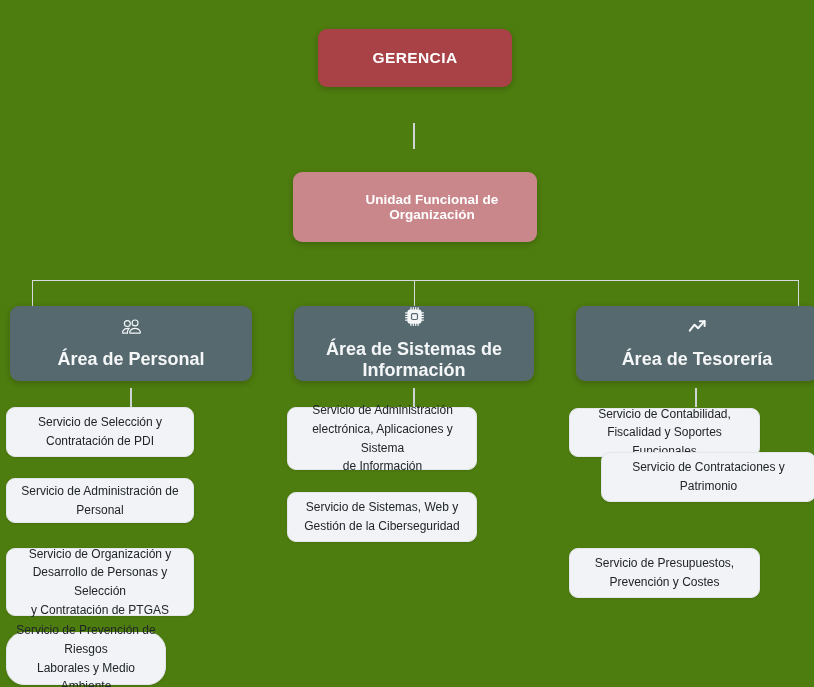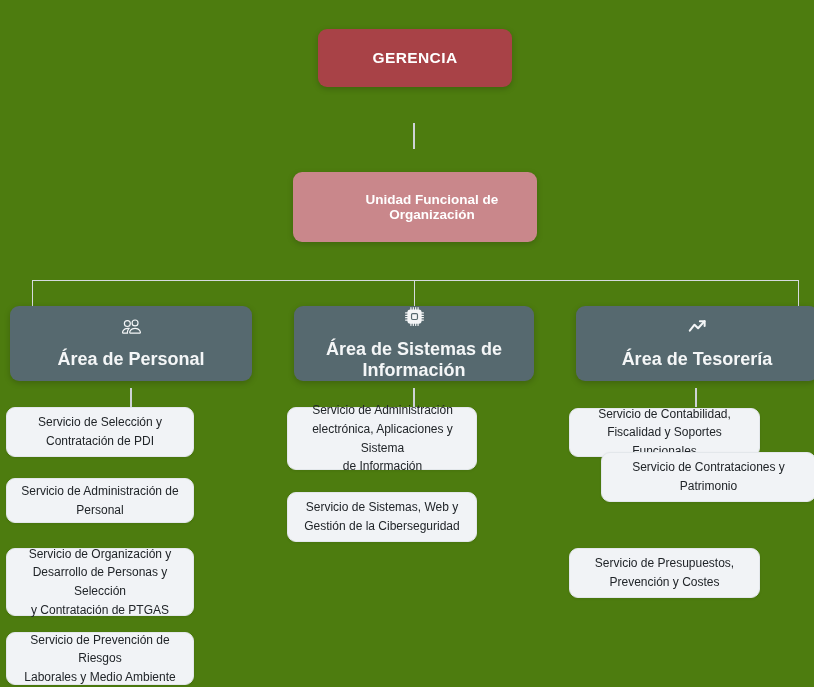--- a/index.html
+++ b/index.html
@@ -29,21 +29,21 @@
   
   #n-root{left:318px;top:29px;width:194px;height:58px;}
   #n-unit{left:293px;top:172px;width:244px;height:70px;}
   #n-area-0{left:10px;top:306px;width:242px;height:75px;}
   #n-area-1{left:294px;top:306px;width:240px;height:75px;}
   #n-area-2{left:576px;top:306px;width:242px;height:75px;}
 
   #s-0-0{left:6px;top:407px;width:188px;height:50px;}
   #s-0-1{left:6px;top:478px;width:188px;height:45px;}
   #s-0-2{left:6px;top:548px;width:188px;height:68px;align-items:center;}
-  #s-0-3{left:6px;top:632px;width:188px;height:53px;}
+  #s-0-3{left:6px;top:632px;width:160px;height:53px;border-radius:18px;}
 
   #s-1-0{left:287px;top:407px;width:190px;height:63px;padding-left:9px;}
   #s-1-1{left:287px;top:492px;width:190px;height:50px;}
 
   #s-2-0{left:569px;top:408px;width:191px;height:49px;}
   #s-2-1{left:569px;top:452px;width:215px;height:50px;margin-left:32px;}
   #s-2-2{left:569px;top:548px;width:191px;height:50px;}
 
   #e-root-unit{left:413px;top:123px;height:26px;}
   #e-bus{left:32px;top:280px;width:767px;}

